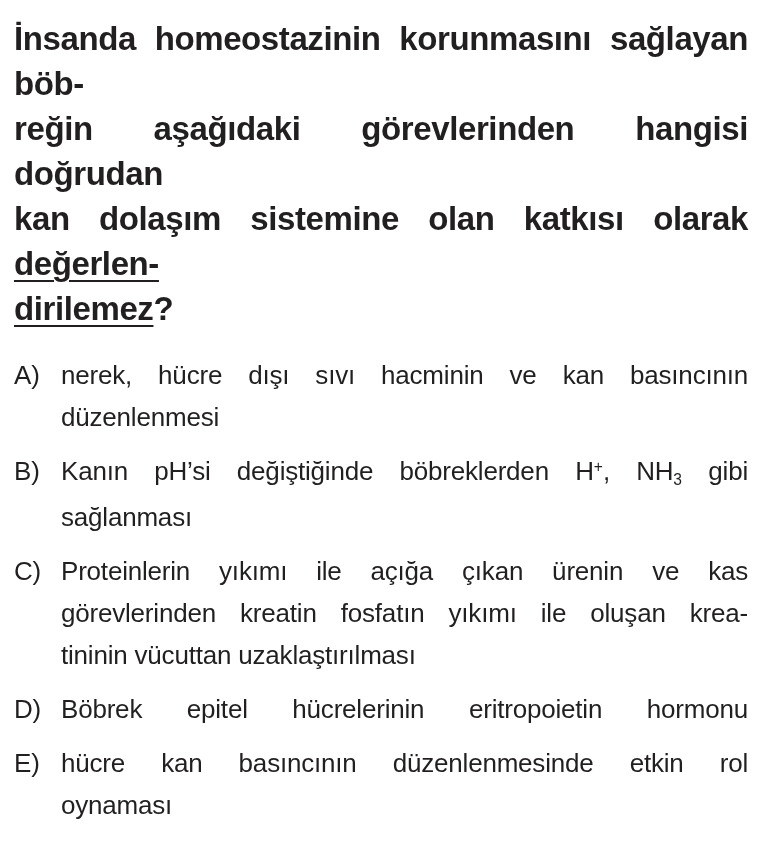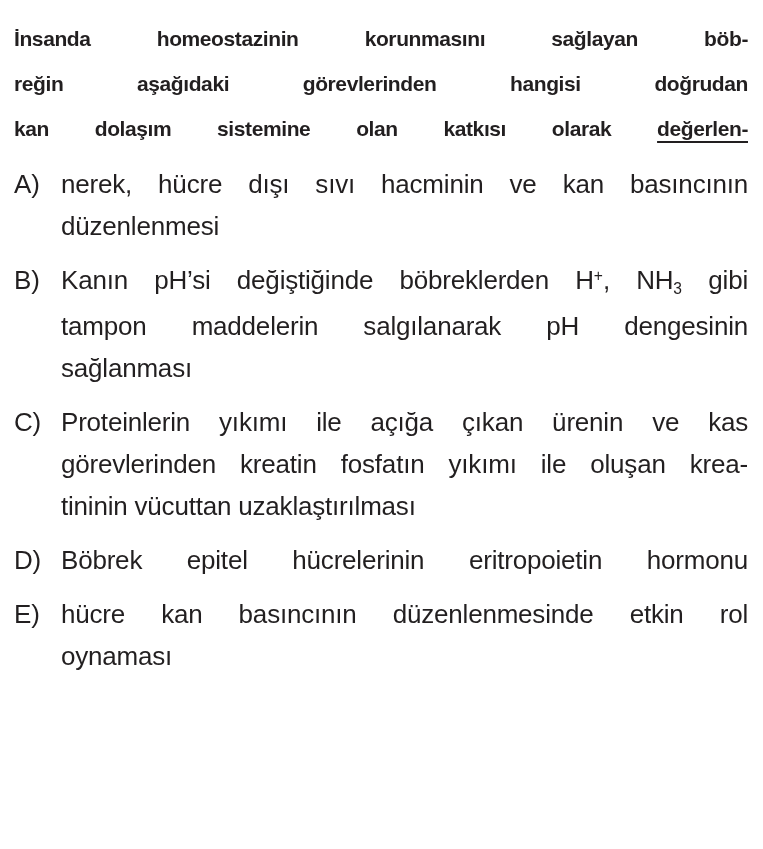--- a/index.html
+++ b/index.html
@@ -8,24 +8,24 @@
     height: 849px;
     box-sizing: border-box;
     background: #ffffff;
     color: #221f20;
     font-family: "Liberation Sans", sans-serif;
     padding: 16px 15px 0 14px;
     overflow: hidden;
   }
   .stem {
     font-weight: bold;
-    font-size: 21px;
+    font-size: 33px;
     line-height: 45px;
     letter-spacing: -0.4px;
-    margin-bottom: 12px;
+    margin-bottom: 23px;
   }
   .options { display: block; }
   .option {
     display: flex;
     font-size: 26px;
     line-height: 42px;
     letter-spacing: -0.2px;
     margin-top: 12px;
   }
   .option-label {
@@ -61,34 +61,34 @@
   .seg-sub + .seg-sup { margin-left: -0.12em; }
 </style>
 </head>
 <body>
 
 <div>
   <div class="stem">
       <div class="line"><span>İnsanda homeostazinin korunmasını sağlayan böb-</span></div>
       <div class="line"><span>reğin aşağıdaki görevlerinden hangisi doğrudan</span></div>
       <div class="line"><span>kan dolaşım sistemine olan katkısı olarak </span><span class="seg-u">değerlen-</span></div>
+      <div class="line last"><span class="seg-u">dirilemez</span><span>?</span></div>
     </div>
   <div class="options">
       <div class="option">
         <span class="option-label">A)</span>
         <div class="option-body">
           <div class="line"><span>nerek, hücre dışı sıvı hacminin ve kan basıncının</span></div>
           <div class="line last"><span>düzenlenmesi</span></div>
         </div>
       </div>
       <div class="option">
         <span class="option-label">B)</span>
         <div class="option-body">
           <div class="line"><span>Kanın pH’si değiştiğinde böbreklerden H</span><span class="seg-sup">+</span><span>, NH</span><span class="seg-sub">3</span><span> gibi</span></div>
-          <div class="line"><span>tampon maddelerin salgılanarak pH dengesinin</span></div>
           <div class="line last"><span>sağlanması</span></div>
         </div>
       </div>
       <div class="option">
         <span class="option-label">C)</span>
         <div class="option-body">
           <div class="line"><span>Proteinlerin yıkımı ile açığa çıkan ürenin ve kas</span></div>
           <div class="line"><span>görevlerinden kreatin fosfatın yıkımı ile oluşan krea-</span></div>
           <div class="line last"><span>tininin vücuttan uzaklaştırılması</span></div>
         </div>

